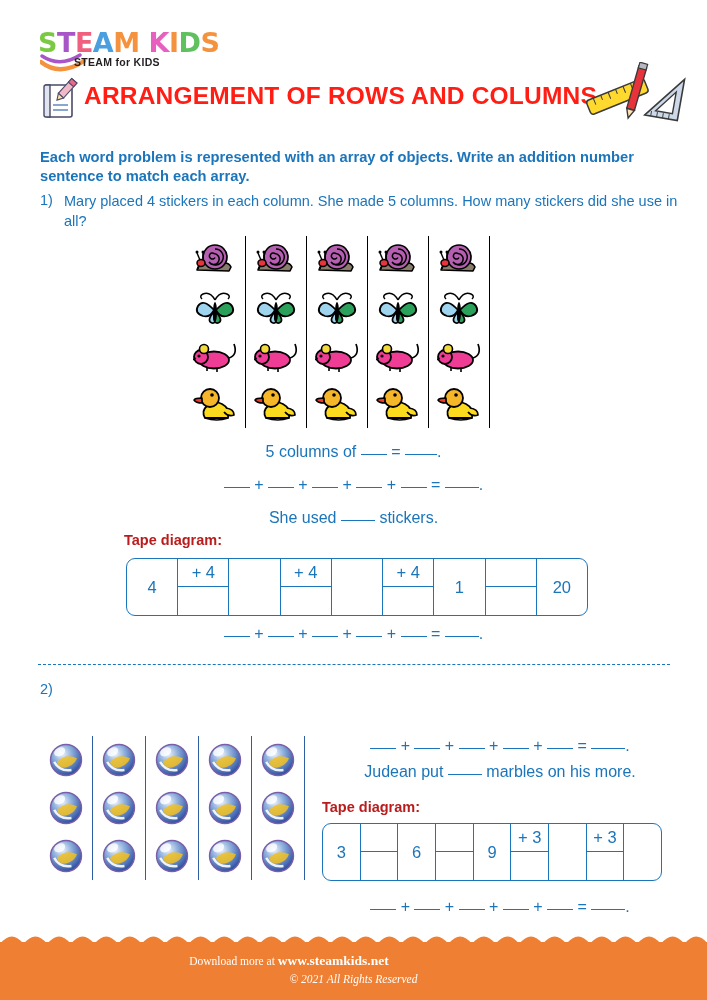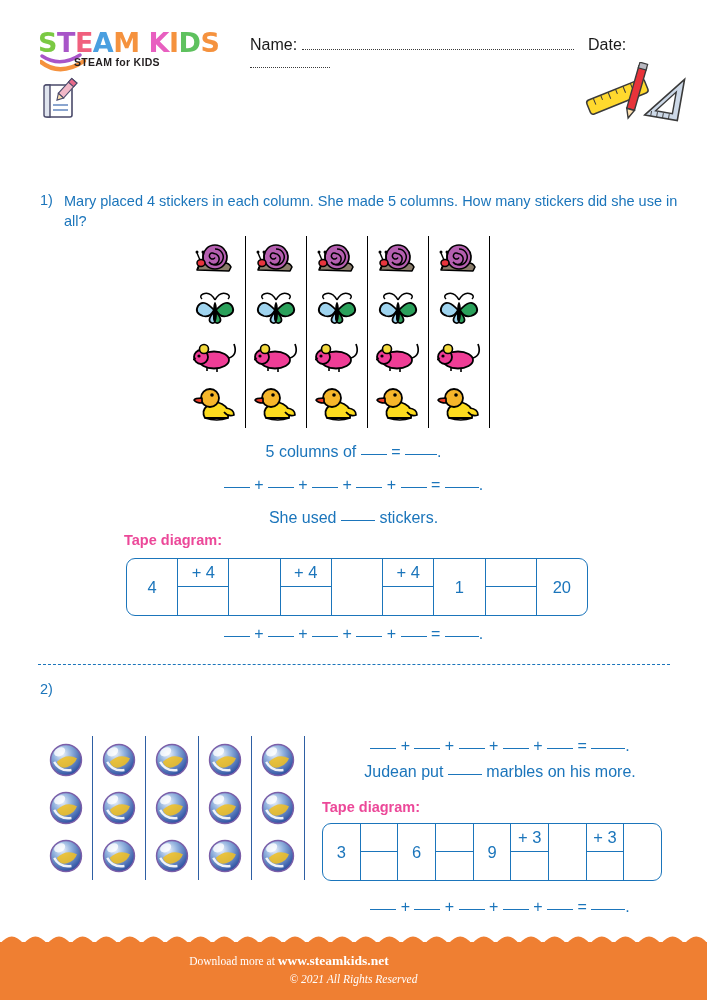--- a/index.html
+++ b/index.html
@@ -76,21 +76,21 @@
   .col-divider.blue { border-left:1.5px solid #2e5fa3; }
   .cell { display:flex; align-items:center; justify-content:center; }
 
   
   .ans-line { position:absolute; color:#1b75bb; font-size:16px;
     font-family:"Liberation Sans", sans-serif; white-space:nowrap; }
   .blk { display:inline-block; border-bottom:1.7px solid #1b75bb; vertical-align:2px; }
   .blk.m { width:26px; }
 
   .tape-label {
-    position:absolute; font-size:14.5px; font-weight:bold; color:#ec4899;
+    position:absolute; font-size:14.5px; font-weight:bold; color:#b91c1c;
     font-family:"Liberation Sans", sans-serif;
     text-align:right;
   }
 
   
   .tape {
     position:absolute; display:flex;
     border:1.7px solid #1b75bb; border-radius:9px;
     background:#fff; overflow:hidden;
   }
@@ -149,40 +149,35 @@
           <span style="color: rgb(245, 146, 62);">M</span>
           <span class="logo-gap"></span>
           <span style="color: rgb(232, 95, 192);">K</span>
           <span style="color: rgb(245, 146, 62);">I</span>
           <span style="color: rgb(94, 193, 94);">D</span>
           <span style="color: rgb(245, 146, 62);">S</span>
         </div>
       <div class="logo-sub">STEAM for KIDS</div>
     </div>
 
-    <div class="namedate">
-      <span class="nd-label">Name:</span>
-      <span class="nd-line" style="width:272px;"></span>
-      <span class="nd-label" style="margin-left:10px;">Date:</span>
-      <span class="nd-line" style="width:80px;"></span>
-    </div>
   </div>
 
   <div class="title-row">
     <svg class="title-icon" viewBox="0 0 40 42">
       <path d="M8 8 h22 a4 4 0 0 1 4 4 v26 a2 2 0 0 1 -2 2 H10 a2 2 0 0 1 -2 -2 Z" fill="#ffffff" stroke="#4a4a6a" stroke-width="1.6"></path>
       <path d="M8 8 h4 v32 h-4 a2 2 0 0 1 -2 -2 V10 a2 2 0 0 1 2 -2 Z" fill="#dfe4ee" stroke="#4a4a6a" stroke-width="1.4"></path>
       <line x1="15" y1="28" x2="30" y2="28" stroke="#6d8fc4" stroke-width="1.6"></line>
       <line x1="15" y1="33" x2="30" y2="33" stroke="#6d8fc4" stroke-width="1.6"></line>
       <g transform="rotate(42 26 16)">
         <rect x="22" y="0" width="7" height="20" fill="#f2b8c8" stroke="#4a4a6a" stroke-width="1.1"></rect>
         <rect x="22" y="0" width="7" height="5" fill="#e86a8a" stroke="#4a4a6a" stroke-width="1.1"></rect>
         <path d="M22 20 l3.5 6 l3.5 -6 Z" fill="#ffe2b0" stroke="#4a4a6a" stroke-width="1.1"></path>
       </g>
     </svg>
+    <div class="page-title">ARRANGEMENT OF ROWS AND COLUMNS</div>
 
     <svg class="tools-icon" viewBox="0 0 110 66">
       <g transform="rotate(-22 45 32)">
         <rect x="6" y="24" width="62" height="15" rx="3" fill="#ffd92e" stroke="#3a3a3a" stroke-width="1.5"></rect>
         <g stroke="#3a3a3a" stroke-width="1">
           <line x1="14" y1="24" x2="14" y2="31"></line>
             <line x1="22" y1="24" x2="22" y2="29"></line>
           <line x1="30" y1="24" x2="30" y2="31"></line>
             <line x1="38" y1="24" x2="38" y2="29"></line>
           <line x1="46" y1="24" x2="46" y2="31"></line>
@@ -200,20 +195,21 @@
         <g stroke="#3a3a3a" stroke-width="0.9">
           <line x1="74" y1="56" x2="74" y2="51"></line>
             <line x1="80" y1="56" x2="80" y2="51"></line>
           <line x1="86" y1="56" x2="86" y2="51"></line>
             <line x1="92" y1="56" x2="92" y2="51"></line>
         </g>
       </g>
     </svg>
   </div>
 
+  <div class="instr-2">Each word problem is represented with an array of objects. Write an addition number sentence to match each array.</div>
 
   <div class="q-num" style="left:40px; top:192px;">1)</div>
   <div class="q-text" style="left:64px; top:192px; width:616px;">Mary placed 4 stickers in each column. She made 5 columns. How many stickers did she use in all?</div>
 
   <div class="array" id="array-1" style="left:192px; top:236px;">
       <div class="array-col" style="width: 46px;">
         <div class="cell" style="width: 46px; height: 48px;">
           <svg viewBox="0 0 44 40" width="44" height="40">
             <path d="M4 30 q2 -7 12 -7 l16 0 q4 0 6 4 l-2 4 z" fill="#8b7d6b" stroke="#000" stroke-width="1.6" stroke-linejoin="round"></path>
        <circle cx="22" cy="17" r="12" fill="#b55fb0" stroke="#000" stroke-width="1.7"></circle>

